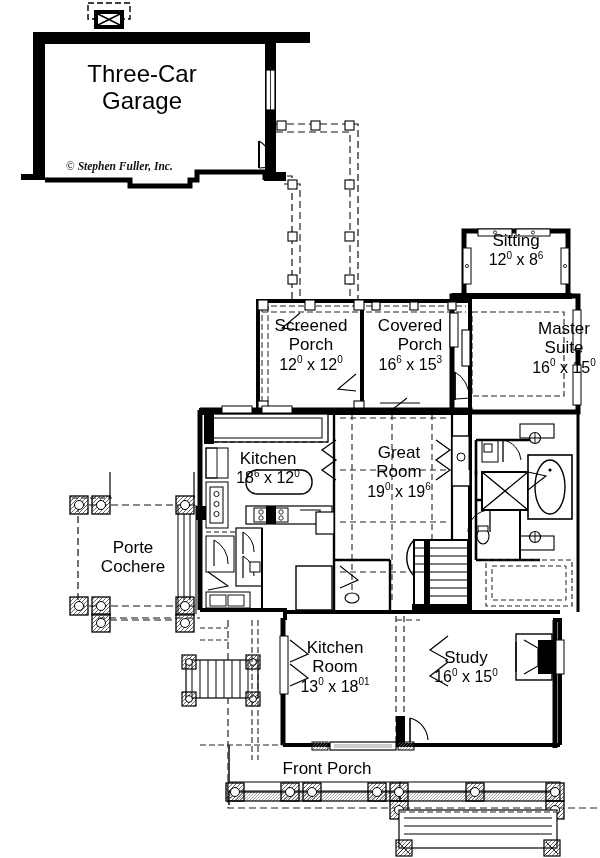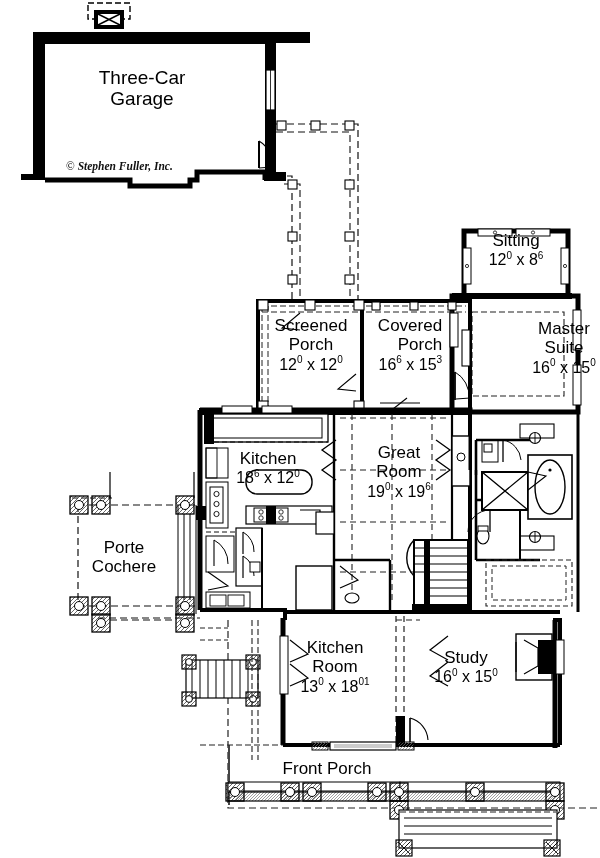--- a/index.html
+++ b/index.html
@@ -4,21 +4,21 @@
 <style>
   html,body{margin:0;padding:0;background:#ffffff;}
   body{font-family:"Liberation Sans",sans-serif;}
   #plan{position:relative;width:600px;height:858px;background:#ffffff;overflow:hidden;}
   #plan svg{position:absolute;left:0;top:0;}
   .lbl{position:absolute;text-align:center;color:#000;line-height:1.12;white-space:nowrap;}
   .lbl span{display:block;}
   .rm{font-size:17px;}
   .rm-dim{font-size:16px;}
   .sup{font-size:10px;vertical-align:super;}
-  .big{font-size:19px;text-align:center;}
+  .big{font-size:24px;text-align:center;}
   .copyright{position:absolute;font-family:"Liberation Serif",serif;font-style:italic;font-size:11.5px;font-weight:700;color:#111;white-space:nowrap;}
   .copyright .cmark{font-style:normal;font-weight:400;}
 </style>
 </head>
 <body>
 
 <div id="plan">
 
 <svg width="600" height="858" viewBox="0 0 600 858">
   <defs>
@@ -484,21 +484,21 @@
   <span>Kitchen</span>
   <span class="rm-dim" style=""><span style="display:inline">18</span><span class="sup" style="display:inline">6</span><span style="display:inline"> x </span><span style="display:inline">12</span><span class="sup" style="display:inline">0</span></span>
 </div>
 
 <div class="lbl rm" style="left:399px;top:472px;transform:translate(-50%,-50%);">
   <span>Great</span>
   <span>Room</span>
   <span class="rm-dim"><span style="display:inline">19</span><span class="sup" style="display:inline">0</span><span style="display:inline"> x </span><span style="display:inline">19</span><span class="sup" style="display:inline">6</span></span>
 </div>
 
-<div class="lbl rm" style="left:124px;top:557px;transform:translate(-50%,-50%);">
+<div class="lbl rm" style="left:133px;top:557px;transform:translate(-50%,-50%);">
   <span>Porte</span>
   <span>Cochere</span>
 </div>
 
 <div class="lbl rm" style="left:335px;top:667px;transform:translate(-50%,-50%);">
   <span>Kitchen</span>
   <span>Room</span>
   <span class="rm-dim"><span style="display:inline">13</span><span class="sup" style="display:inline">0</span><span style="display:inline"> x </span><span style="display:inline">18</span><span class="sup" style="display:inline">0</span><span class="sup" style="display:inline">1</span></span>
 </div>
 

